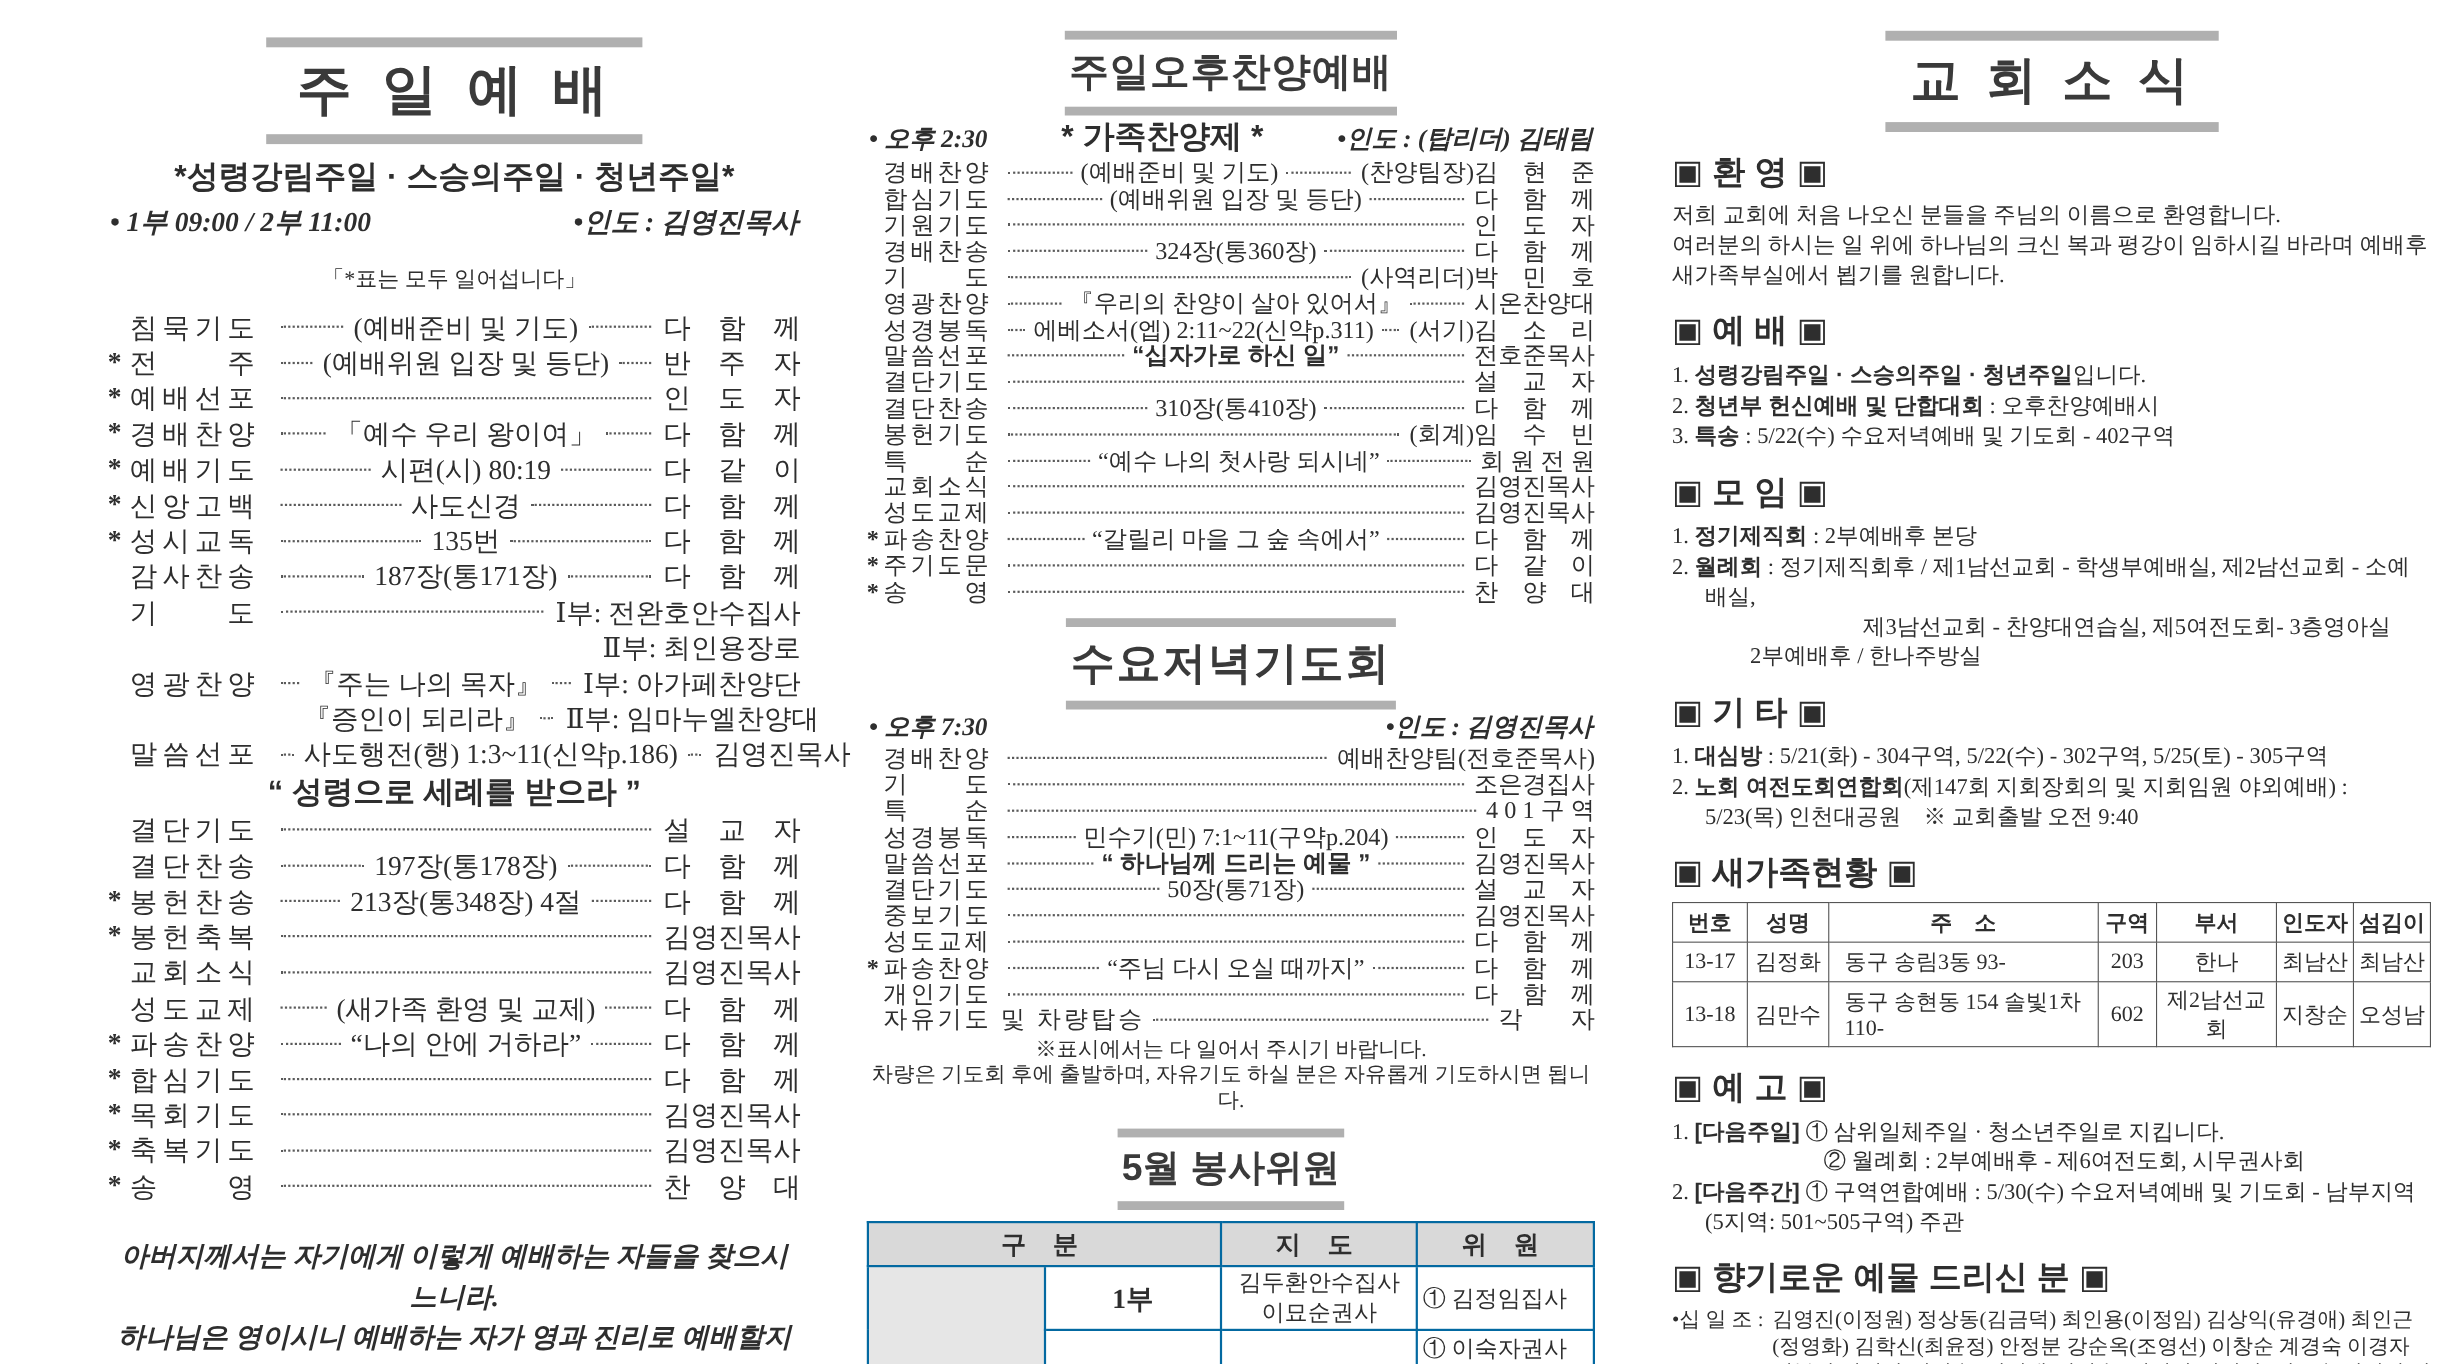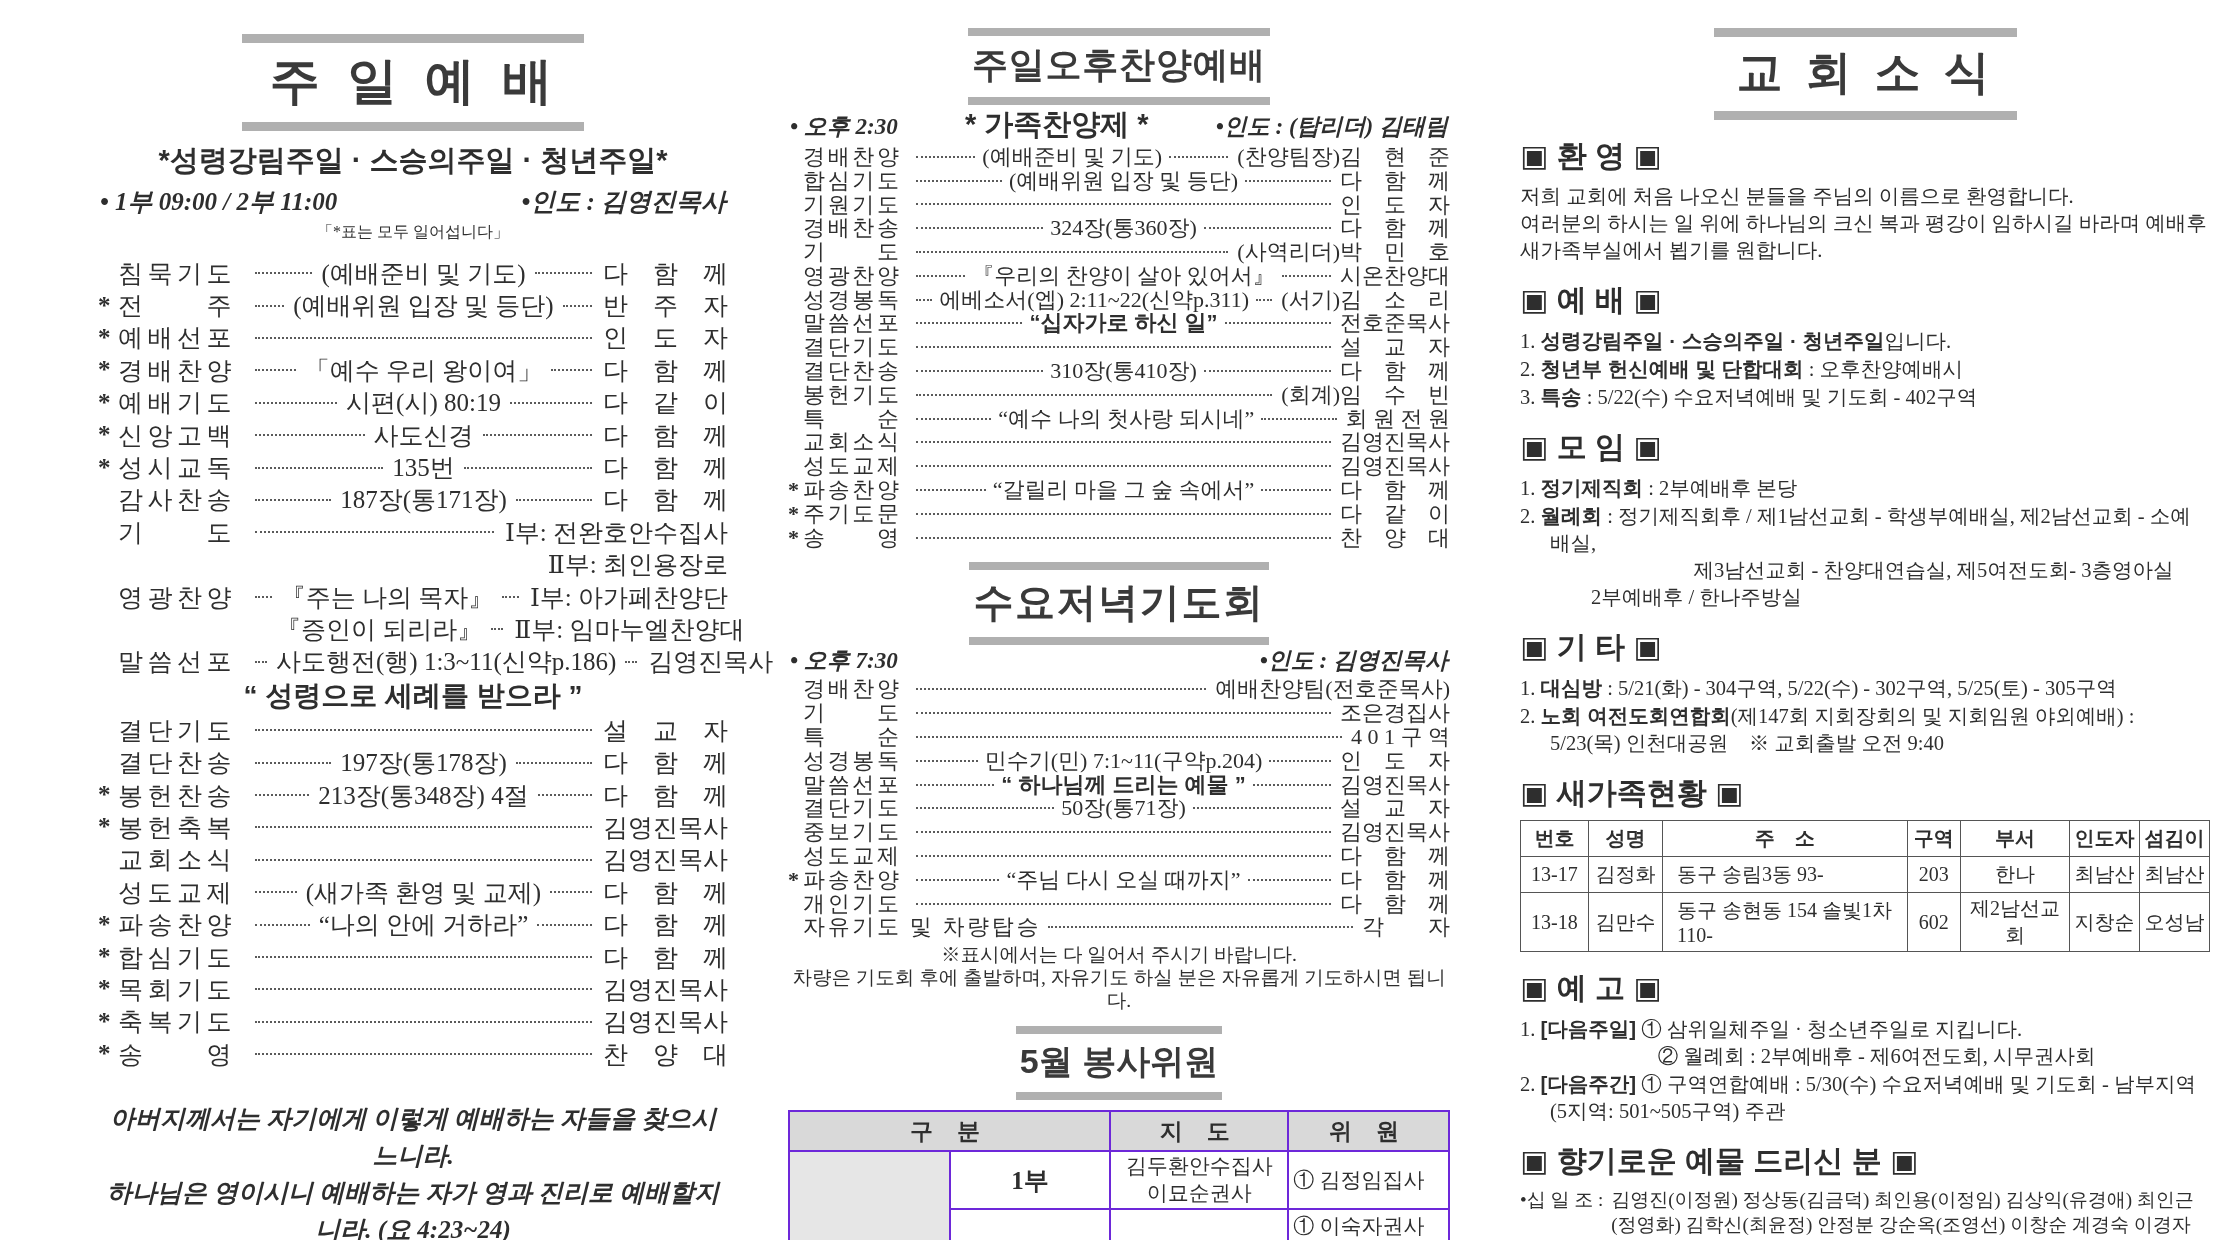--- a/index.html
+++ b/index.html
@@ -23,21 +23,21 @@
   .t-afternoon{font-size:36px;letter-spacing:0.02em;}
   .t-wed{font-size:40px;letter-spacing:0.04em;}
   .t-comm{font-size:34px;}
   .t-news{font-size:46px;letter-spacing:0.5em;padding-left:0.5em;}
   .bar-thin{height:8px;}
 
   .subtitle{text-align:center;font-family:"Liberation Sans","DejaVu Sans",sans-serif;
             font-weight:bold;font-size:29px;margin:10px 0 4px;}
   .timeline{display:flex;justify-content:space-between;align-items:baseline;
             font-weight:bold;font-style:italic;font-size:25px;margin:4px 2px;}
-  .standnote{text-align:center;font-size:16px;margin:4px 0 14px;}
+  .standnote{text-align:center;font-size:20px;margin:22px 0 14px;}
 
   
   .orow{display:flex;align-items:center;}
   .col-left .orow{height:32.4px;font-size:25px;}
   .col-mid .orow{height:23.8px;font-size:22px;}
   .ostar{width:20px;flex:0 0 auto;font-weight:bold;}
   .col-mid .ostar{width:15px;}
   .olabel{min-width:128px;flex:0 0 auto;letter-spacing:0.18em;white-space:nowrap;}
   .col-mid .olabel{min-width:106px;letter-spacing:0.12em;}
   .ocenter{white-space:nowrap;}
@@ -49,21 +49,21 @@
   .orow.sermon{justify-content:center;height:36px;}
   .sermontxt{font-weight:bold;font-size:28px;font-family:"Liberation Sans","DejaVu Sans",sans-serif;}
 
   .lfoot{margin-top:30px;text-align:center;font-weight:bold;font-style:italic;
          font-size:25px;line-height:37px;}
 
   .midnotes{text-align:center;font-size:19.5px;line-height:23px;margin-top:4px;}
 
   
   .ctab{border-collapse:collapse;width:100%;margin-top:10px;font-size:21px;table-layout:fixed;}
-  .ctab th,.ctab td{border:2px solid #6d28d9;padding:1px 4px;white-space:pre-line;}
+  .ctab th,.ctab td{border:2px solid #0369a1;padding:1px 4px;white-space:pre-line;}
   .ctab th{background:#d9d9d9;font-size:23px;letter-spacing:0.4em;height:36px;}
   .c-month{background:#e6e6e6;font-size:27px;font-weight:bold;text-align:center;width:62px;}
   .c-part{font-size:25px;font-weight:bold;text-align:center;width:62px;}
   .c-lead{text-align:center;width:168px;line-height:27px;}
   .c-mem{text-align:left;padding-left:14px;line-height:31px;}
 
   
   .nhead{font-family:"Liberation Sans","DejaVu Sans",sans-serif;font-weight:bold;
          font-size:30px;margin:16px 0 6px;}
   .npara{font-size:20.5px;line-height:27px;}

